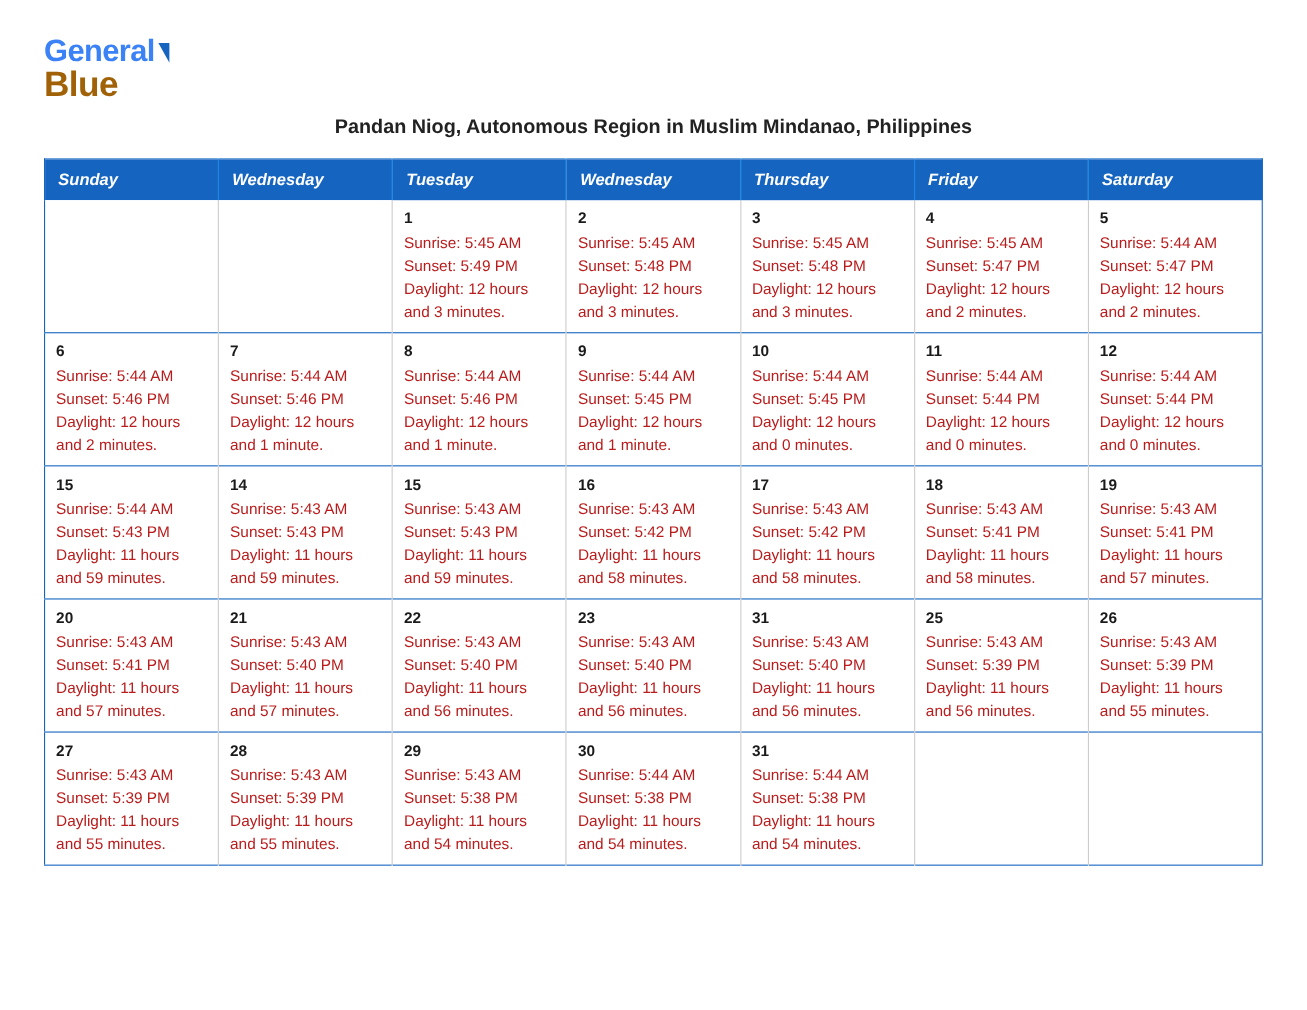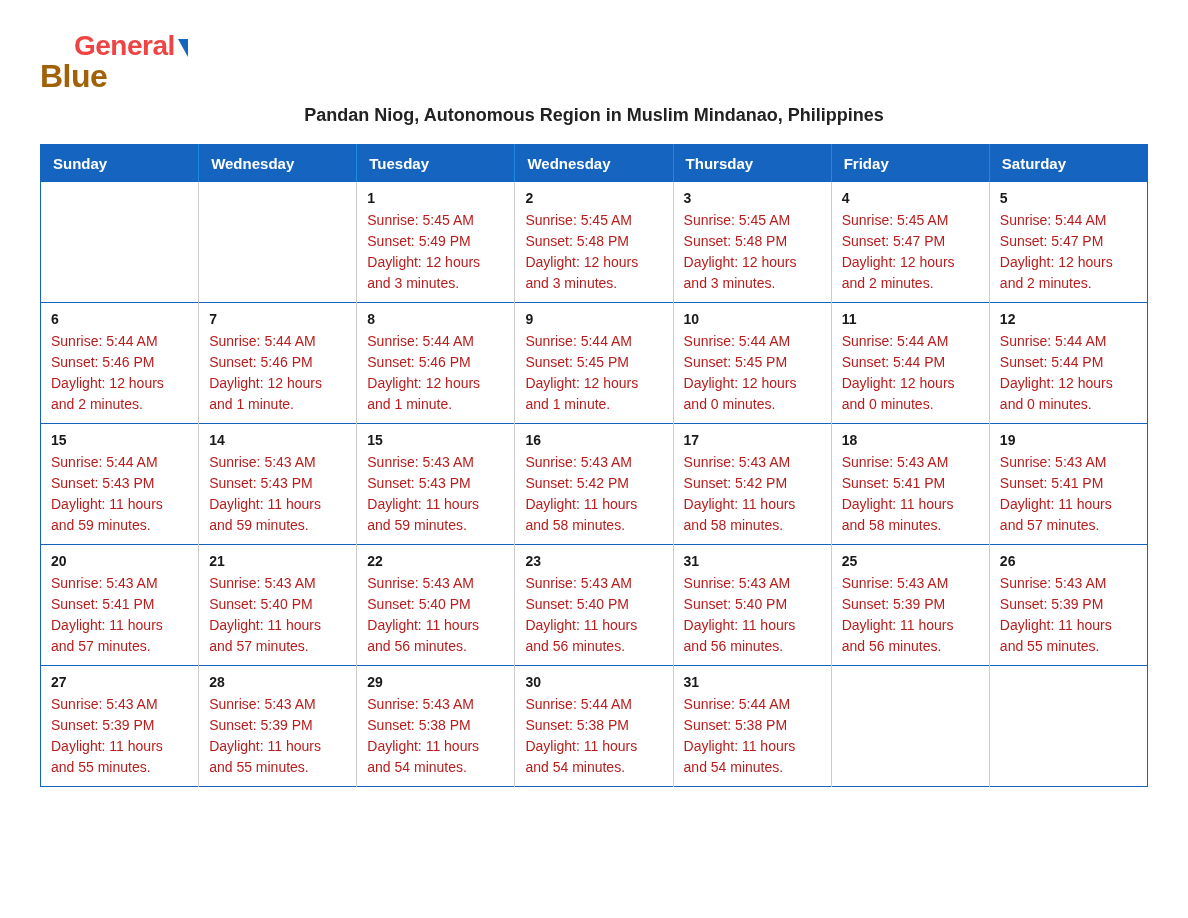--- a/index.html
+++ b/index.html
@@ -16,23 +16,22 @@
       margin-bottom: 10px;
     }
     .logo {
       display: flex;
       align-items: flex-end;
       gap: 0;
     }
     .logo-general {
       font-size: 28px;
       font-weight: bold;
-      color: #ef4444;
+      color: #3b82f6;
       letter-spacing: -0.5px;
-      margin-left: 34px;
     }
     .logo-blue {
       font-size: 32px;
       font-weight: bold;
       color: #a16207;
       letter-spacing: -0.5px;
     }
     .page-title {
       font-size: 52px;
       font-weight: normal;
@@ -54,20 +53,21 @@
     .calendar thead tr {
       background-color: #1565c0;
       color: white;
     }
     .calendar thead th {
       padding: 10px 12px;
       font-size: 15px;
       font-weight: 600;
       text-align: left;
       border-right: 1px solid #1e88e5;
+      font-style: italic;
     }
     .calendar thead th:last-child {
       border-right: none;
     }
     .calendar tbody tr {
       border-bottom: 1px solid #1565c0;
     }
     .calendar tbody td {
       vertical-align: top;
       padding: 8px 10px;

